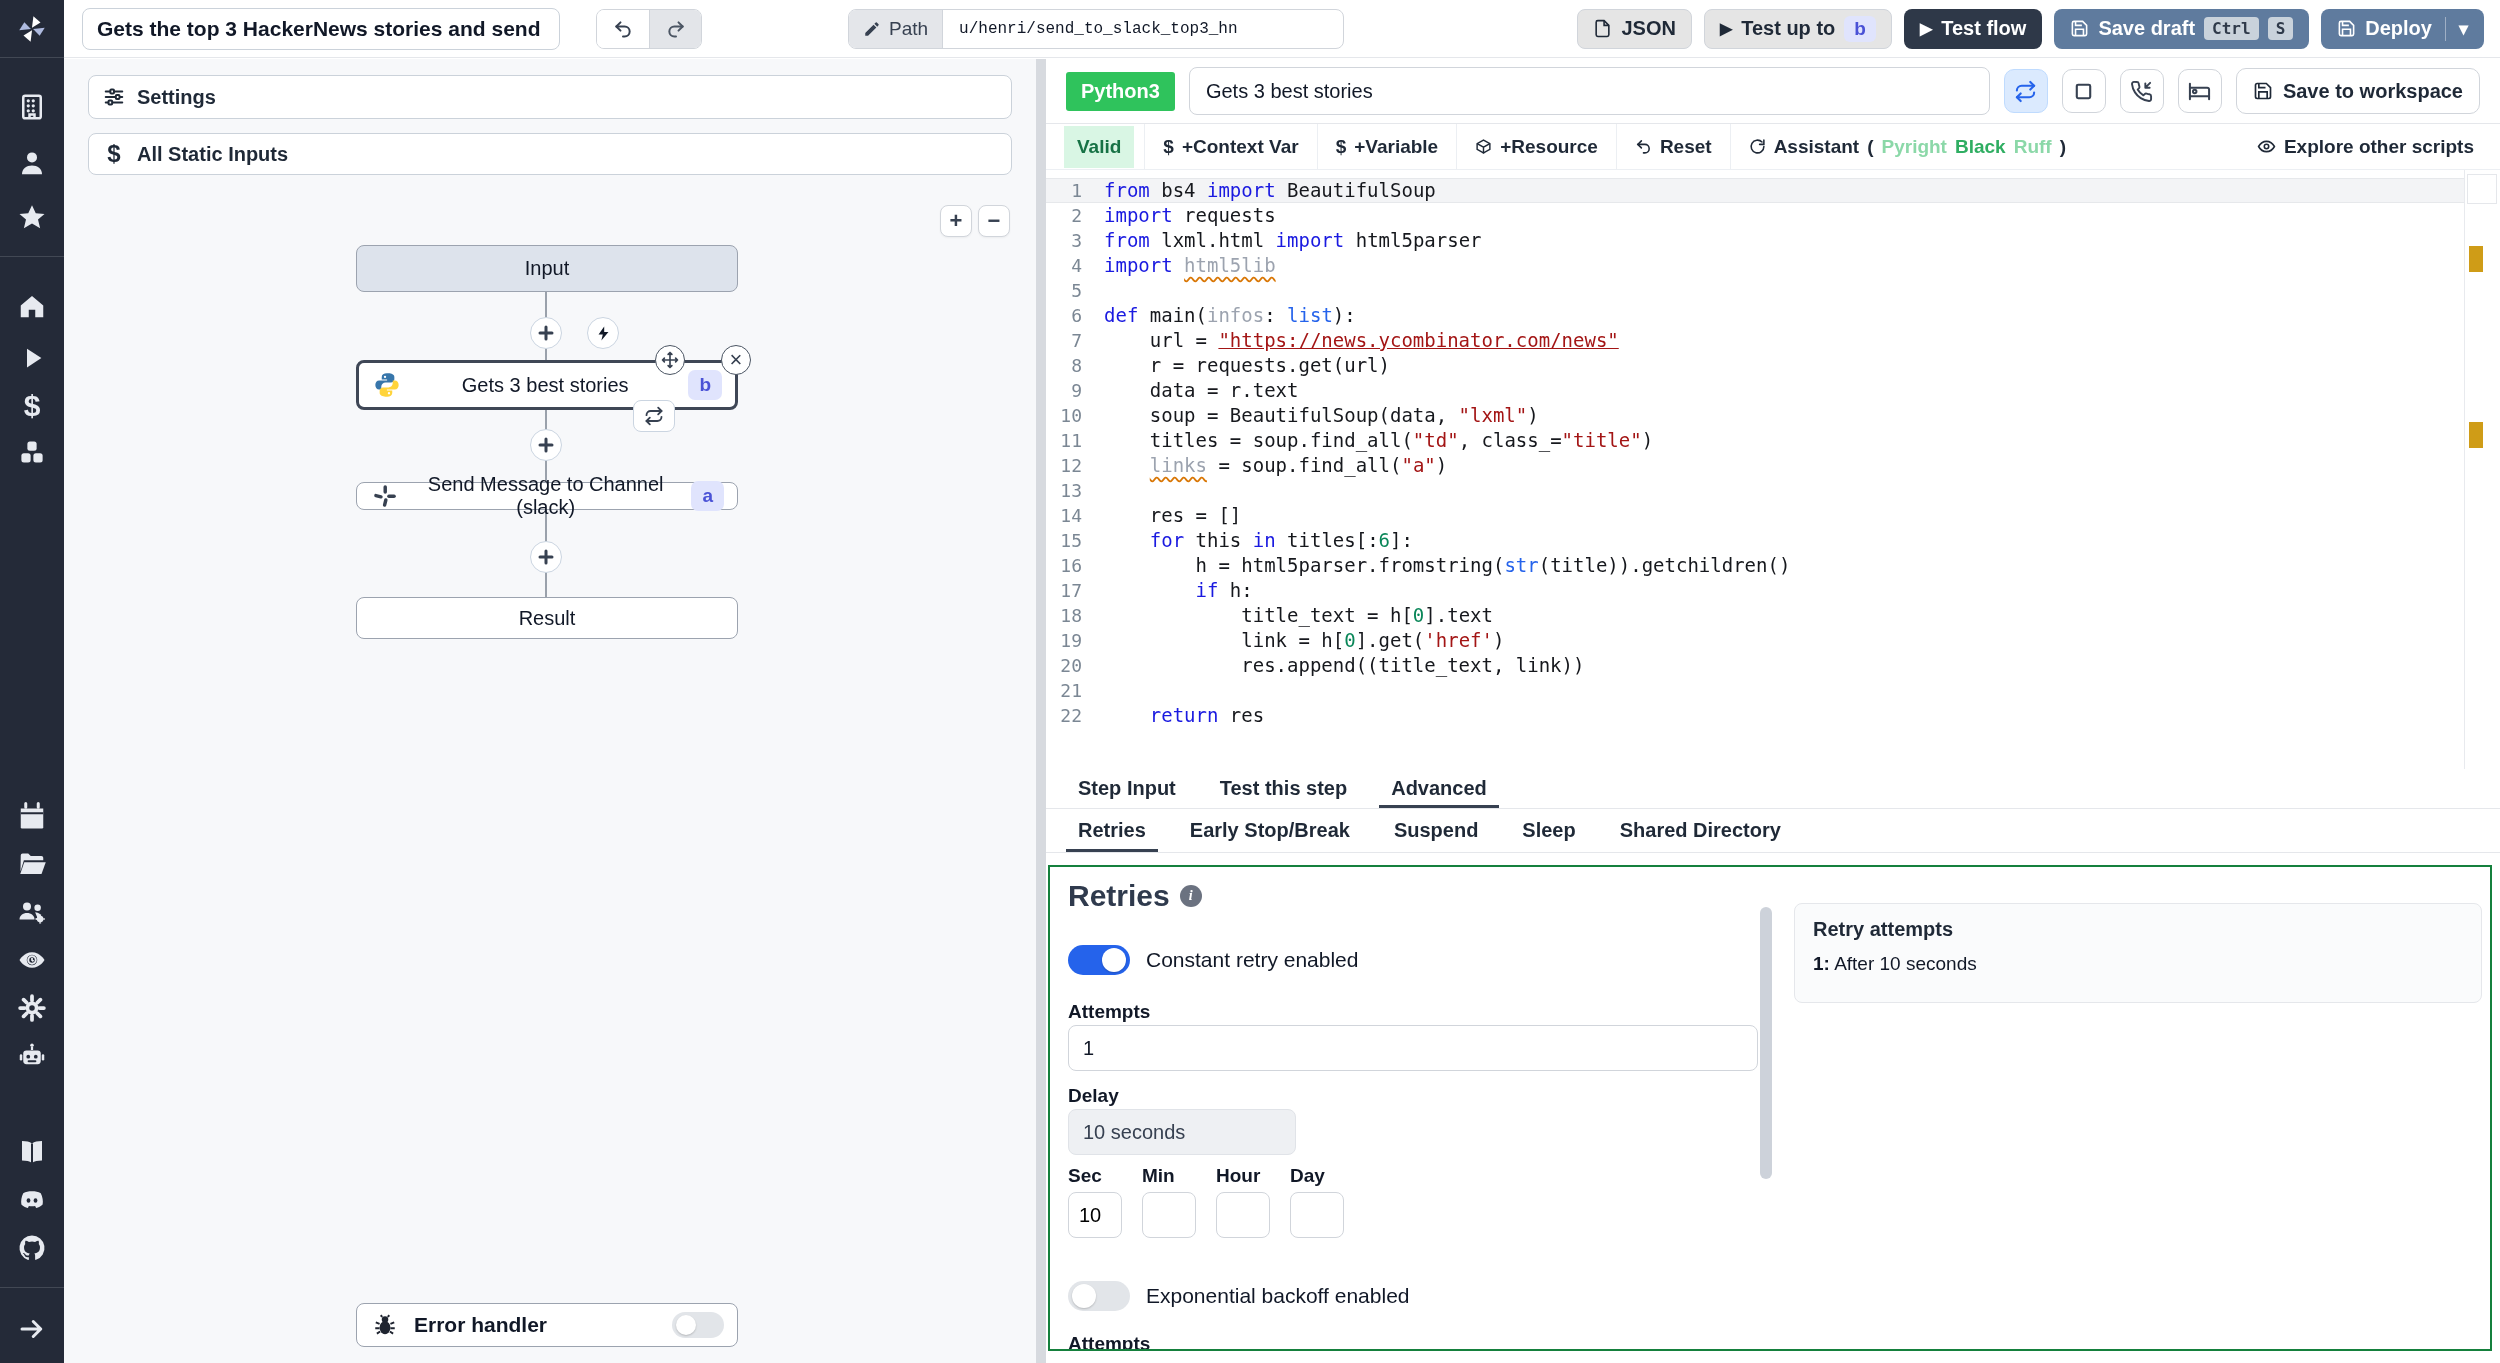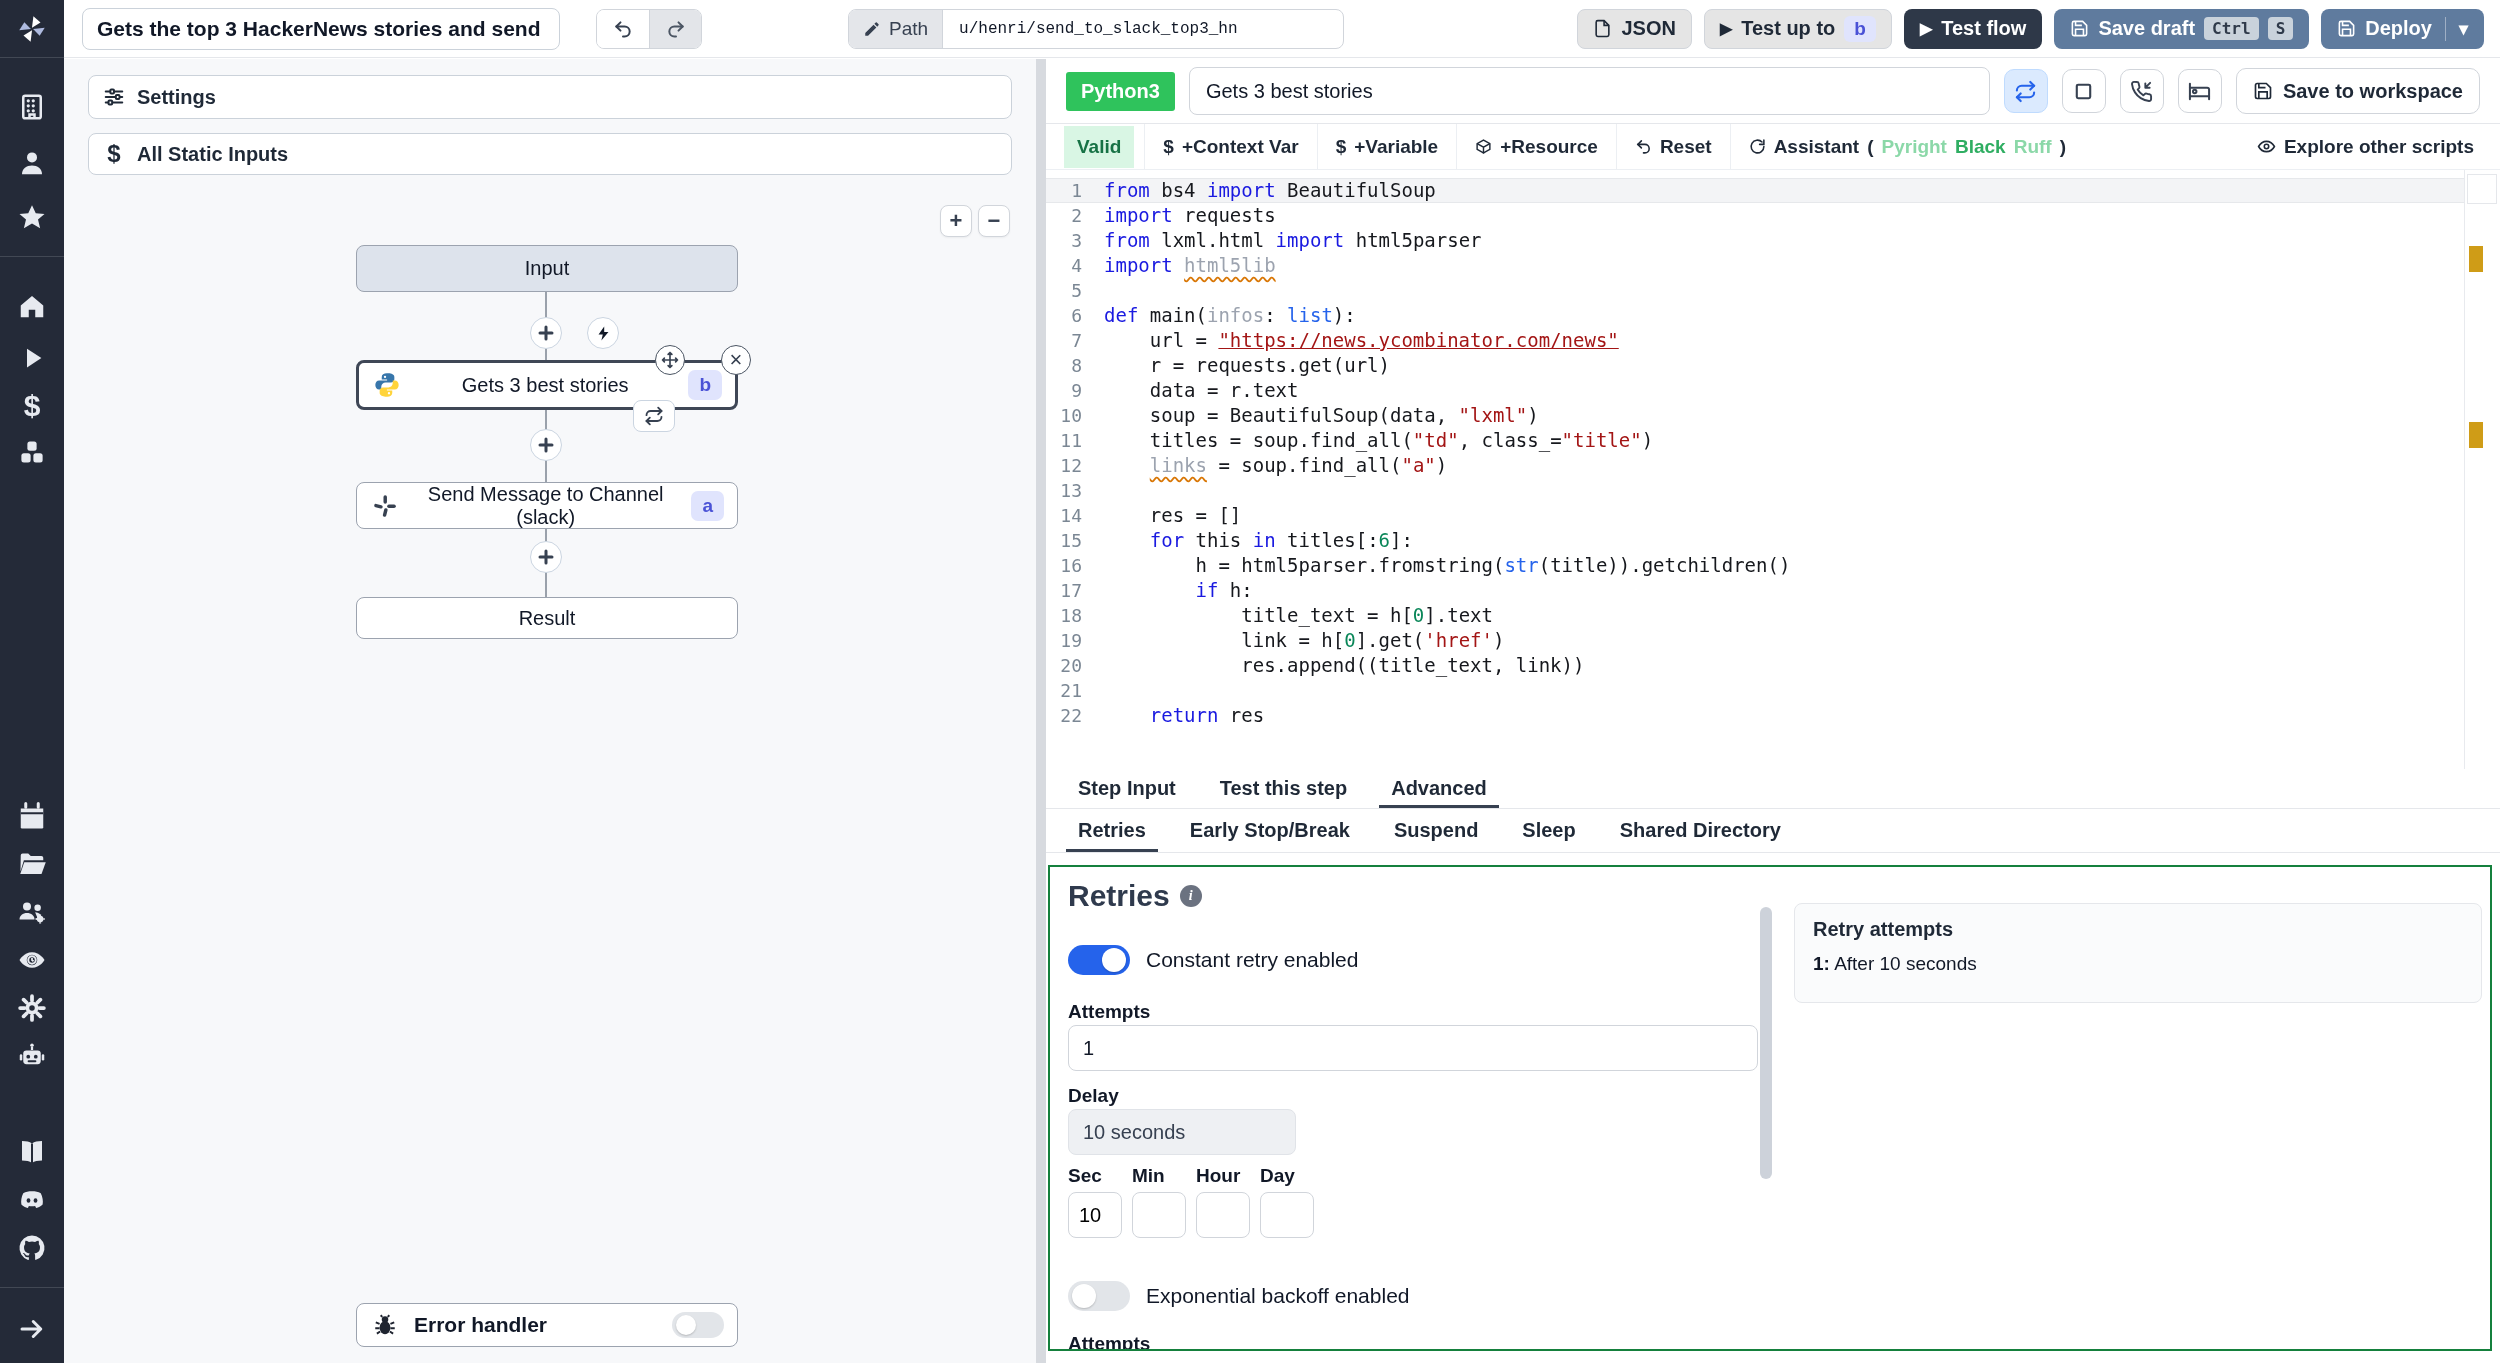--- a/index.html
+++ b/index.html
@@ -116,21 +116,21 @@
   .tab.active::after { content:""; position:absolute; left:10px; right:10px; bottom:0; height:3px; background:#374151;}
   
   .retry-outer { flex:1; position:relative;}
   .retry-panel { position:absolute; left:2px; right:8px; top:12px; height:486px; border:2px solid #15803d; background:#fff; overflow:hidden;}
   .retry-title { position:absolute; left:18px; top:12px; font-size:30px; font-weight:700; color:#2f3a4d; display:flex; align-items:center; gap:10px;}
   .info-dot { width:22px; height:22px; border-radius:50%; background:#6b7280; color:#fff; font-size:14px; font-weight:700; display:flex; align-items:center; justify-content:center; font-family:"Liberation Serif",serif; font-style:italic;}
   .toggle-row { position:absolute; left:18px; display:flex; align-items:center; gap:16px; font-size:21px; color:#111827;}
   .fld-label { position:absolute; left:18px; font-size:19px; font-weight:700; color:#111827;}
   .fld-input { position:absolute; left:18px; height:46px; border:1px solid #d1d5db; border-radius:8px; padding:0 14px; font-size:20px; font-family:"Liberation Sans",sans-serif; color:#111827; background:#fff; outline:none;}
   .fld-input.disabled { background:#eef0f3; border-color:#e0e3e8; color:#374151;}
-  .time-grid { position:absolute; left:18px; top:298px; display:flex; gap:10px;}
+  .time-grid { position:absolute; left:18px; top:298px; display:flex; gap:20px;}
   .time-cell { display:flex; flex-direction:column; gap:5px; font-size:19px; font-weight:600; color:#111827;}
   .time-cell input { width:54px; height:46px; border:1px solid #d1d5db; border-radius:8px; padding:0 10px; font-size:20px; font-family:"Liberation Sans",sans-serif; outline:none; background:#fff;}
   .retry-scrollthumb { position:absolute; left:710px; top:40px; width:12px; height:272px; background:#cdd2da; border-radius:6px; cursor:pointer;}
   .preview-card { position:absolute; left:744px; top:36px; width:688px; height:100px; background:#fafbfc; border:1px solid #e5e7eb; border-radius:8px; padding:14px 18px; }
   .preview-title { font-size:20px; font-weight:600; color:#1f2937;}
   .preview-item { margin-top:12px; font-size:19px; color:#111827;}
   .preview-item b { font-weight:700;}
 </style>
 </head>
 <body>
@@ -380,21 +380,21 @@
       <svg viewBox="0 0 24 24" fill="none" stroke="currentColor" stroke-width="2.2" stroke-linecap="round" stroke-linejoin="round">
           <path d="M17 2l4 4-4 4"></path>
           <path d="M21 6H8a5 5 0 0 0-5 5"></path>
           <path d="M7 22l-4-4 4-4"></path>
           <path d="M3 18h13a5 5 0 0 0 5-5"></path>
         </svg>
     </div>
 
     <div class="plus-circle" style="left:466px; top:370px;"></div>
 
-    <div class="node" style="top:423px; height:47px;">
+    <div class="node" style="top:423px; height:28px;">
       <span class="node-icon">
         <svg width="26" height="26" viewBox="0 0 24 24" fill="#374151">
             <rect x="10.6" y="2" width="3.2" height="8" rx="1.6"></rect>
             <rect x="10.6" y="14" width="3.2" height="8" rx="1.6" transform="rotate(14 12 18)"></rect>
             <rect x="2" y="10.6" width="8" height="3.2" rx="1.6" transform="rotate(14 6 12)"></rect>
             <rect x="14" y="10.6" width="8" height="3.2" rx="1.6"></rect>
           </svg>
       </span>
       <span class="nlabel">Send Message to Channel (slack)</span>
       <span class="step-badge">a</span>

